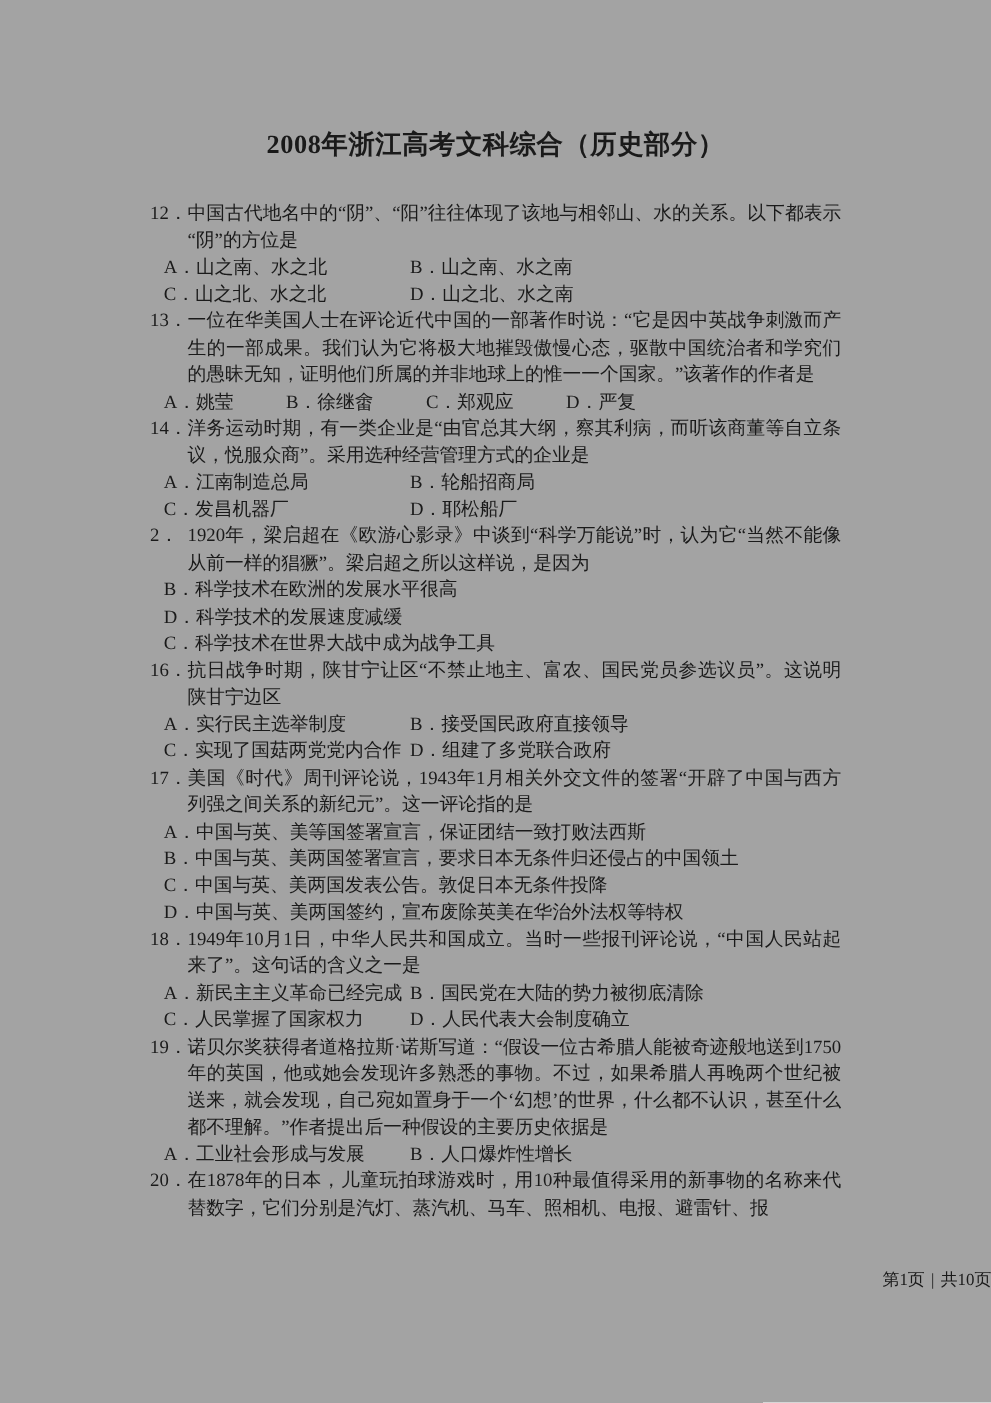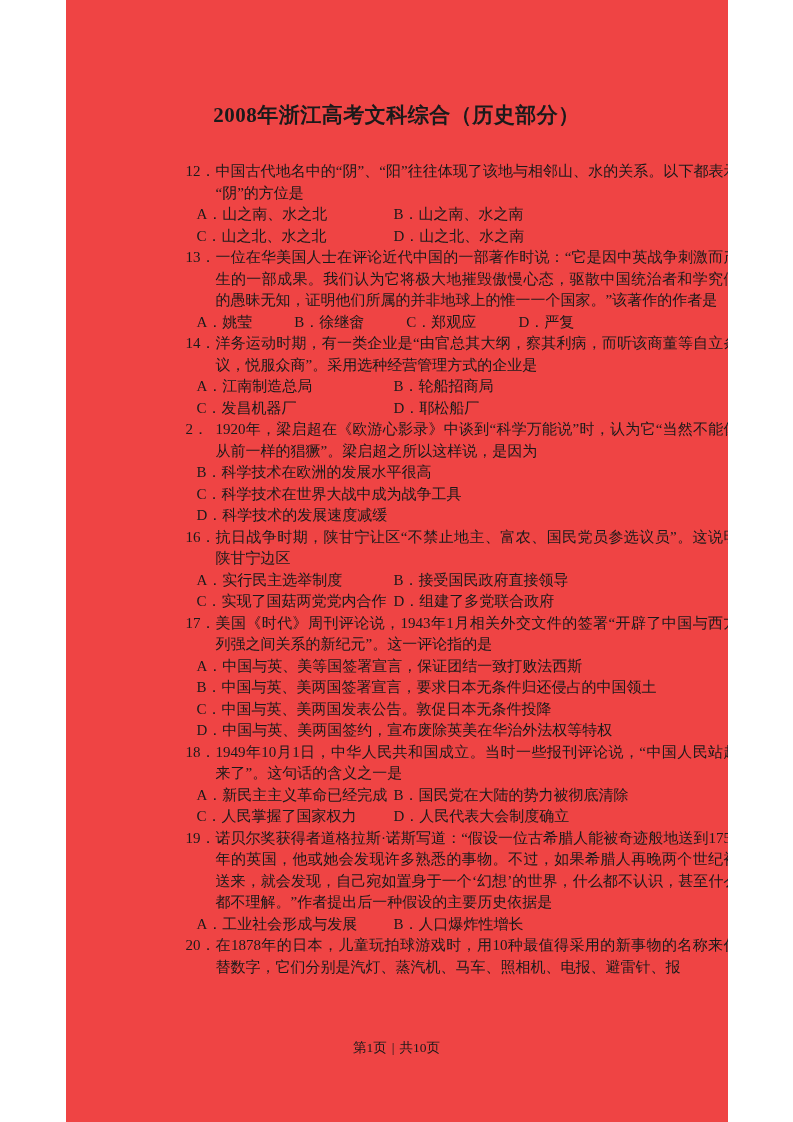--- a/index.html
+++ b/index.html
@@ -1,21 +1,21 @@
 <!DOCTYPE html>
 <html lang="zh"><head>
 <meta charset="utf-8">
 <style>
   html, body { margin: 0; padding: 0; background: #ffffff; }
   .page {
     position: relative;
-    width: 662px;
+    width: 793px;
     height: 1122px;
     margin: 0 auto;
-    background: #ef4444;
+    background: #a3a3a3;
     color: #1a1a1a;
     font-family: "Liberation Serif", "DejaVu Serif", serif;
     overflow: hidden;
   }
   .doc-title {
     margin: 101px 0 0 0;
     text-align: center;
     font-size: 21px;
     font-weight: bold;
     line-height: 28px;
@@ -30,24 +30,24 @@
   .question { margin: 0; }
   .q-stem-row { display: flex; align-items: flex-start; }
   .q-num { flex: none; width: 30px; font-family: Liberation Serif, serif; }
   .q-stem { flex: 1; text-align: justify; }
   .opt-row { margin-left: 11px; display: flex; }
   .opt-row.pair .opt:first-child { width: 197px; flex: none; }
   .opt-row.quad .opt { margin-right: 42px; }
   .opt-row.quad .opt:last-child { margin-right: 0; }
   .footer {
     position: absolute;
-    top: 1038px;
+    top: 1014px;
     left: 0;
     right: 0;
-    text-align: center;
+    text-align: right;
     font-size: 13.5px;
     line-height: 20px;
   }
   .footer .sep { margin: 0 5px; }
 </style>
 </head>
 <body>
 
 <div class="page">
 
@@ -100,24 +100,24 @@
 
     <div class="question">
       <div class="q-stem-row">
         <span class="q-num">2．</span>
         <div class="q-stem">1920年，梁启超在《欧游心影录》中谈到“科学万能说”时，认为它“当然不能像从前一样的猖獗”。梁启超之所以这样说，是因为</div>
       </div>
       <div class="opt-row single">
         <span class="opt">B．科学技术在欧洲的发展水平很高</span>
       </div>
       <div class="opt-row single">
-        <span class="opt">C．科学技术在世界大战中成为战争工具</span>
+        <span class="opt">D．科学技术的发展速度减缓</span>
       </div>
       <div class="opt-row single">
-        <span class="opt">D．科学技术的发展速度减缓</span>
+        <span class="opt">C．科学技术在世界大战中成为战争工具</span>
       </div>
     </div>
 
     <div class="question">
       <div class="q-stem-row">
         <span class="q-num">16．</span>
         <div class="q-stem">抗日战争时期，陕甘宁让区“不禁止地主、富农、国民党员参选议员”。这说明陕甘宁边区</div>
       </div>
       <div class="opt-row pair">
         <span class="opt">A．实行民主选举制度</span>

